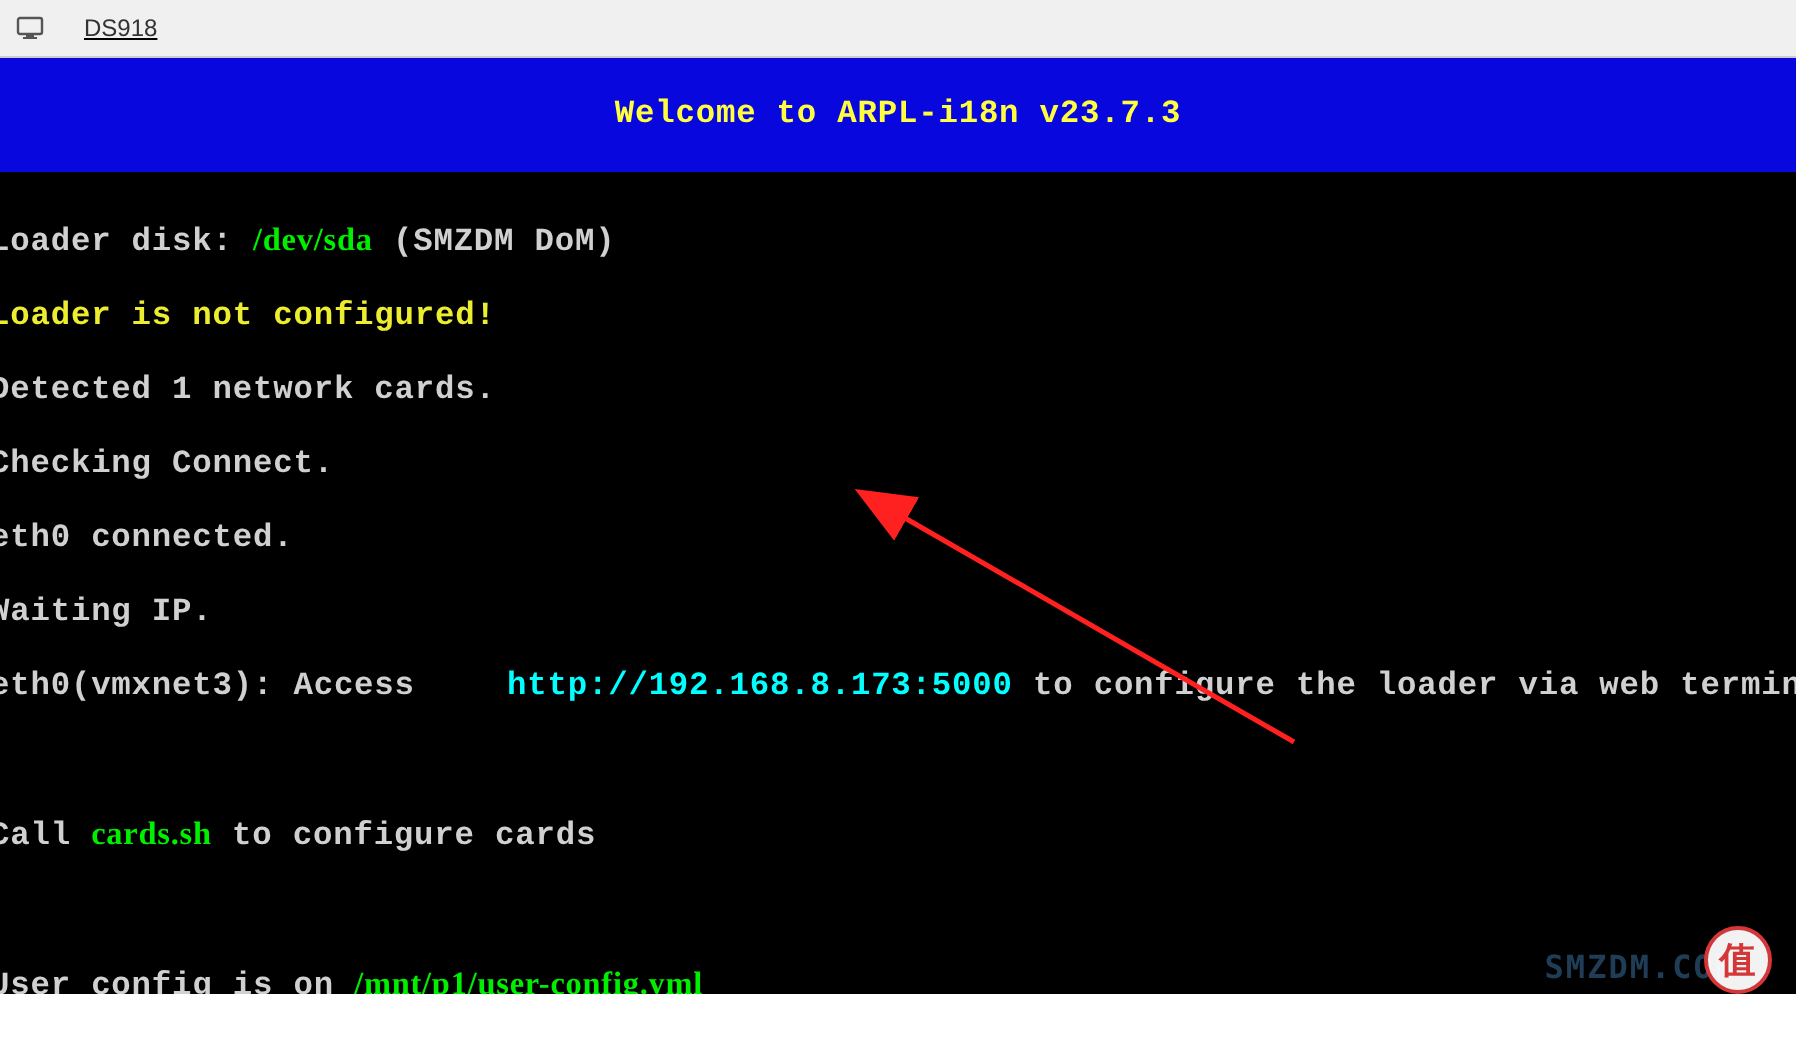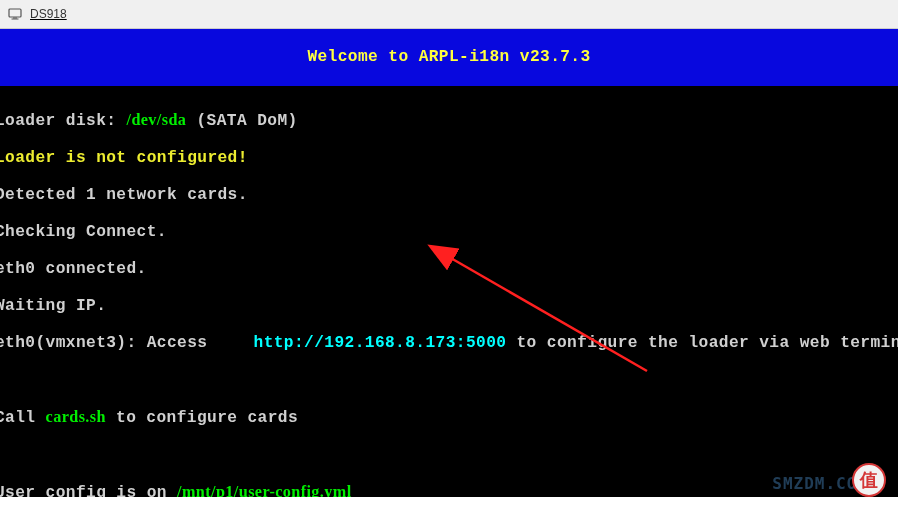--- a/index.html
+++ b/index.html
@@ -11,21 +11,21 @@
       overflow: hidden;
       position: relative;
     }
     .titlebar {
       height: 29px;
       background: #f0f0f0;
       border-bottom: 1px solid #ccc;
       display: flex;
       align-items: center;
       padding: 0 8px;
-      gap: 8px;
+      gap: 20px;
       text-decoration: underline;
     }
     .titlebar-icon {
       width: 14px;
       height: 14px;
       display: flex;
       align-items: center;
       justify-content: center;
     }
     .titlebar-title {
@@ -121,21 +121,21 @@
     </svg>
   </span>
   <span class="titlebar-title">DS918</span>
 </div>
 
 <div class="terminal">
   <div class="banner">
     <span>Welcome to ARPL-i18n v23.7.3</span>
   </div>
   <div class="term-body">
-<div><span>Loader disk: </span><span class="c-green">/dev/sda</span><span> (SATA DoM)</span></div>
+<div><span>Loader disk: </span><span class="c-green">/dev/sda</span><span> (SMZDM DoM)</span></div>
 <div><span class="c-yellow">Loader is not configured!</span></div>
 <div><span>Detected 1 network cards.</span></div>
 <div><span>Checking Connect.</span></div>
 <div><span>eth0 connected.</span></div>
 <div><span>Waiting IP.</span></div>
 <div><span>eth0(vmxnet3): Access </span><span class="c-cyan">http://192.168.8.173:5000</span><span> to configure the loader via web terminal.</span></div>
 <div>&nbsp;</div>
 <div><span>Call </span><span class="c-green">cards.sh</span><span> to configure cards</span></div>
 <div>&nbsp;</div>
 <div><span>User config is on </span><span class="c-green">/mnt/p1/user-config.yml</span></div>

